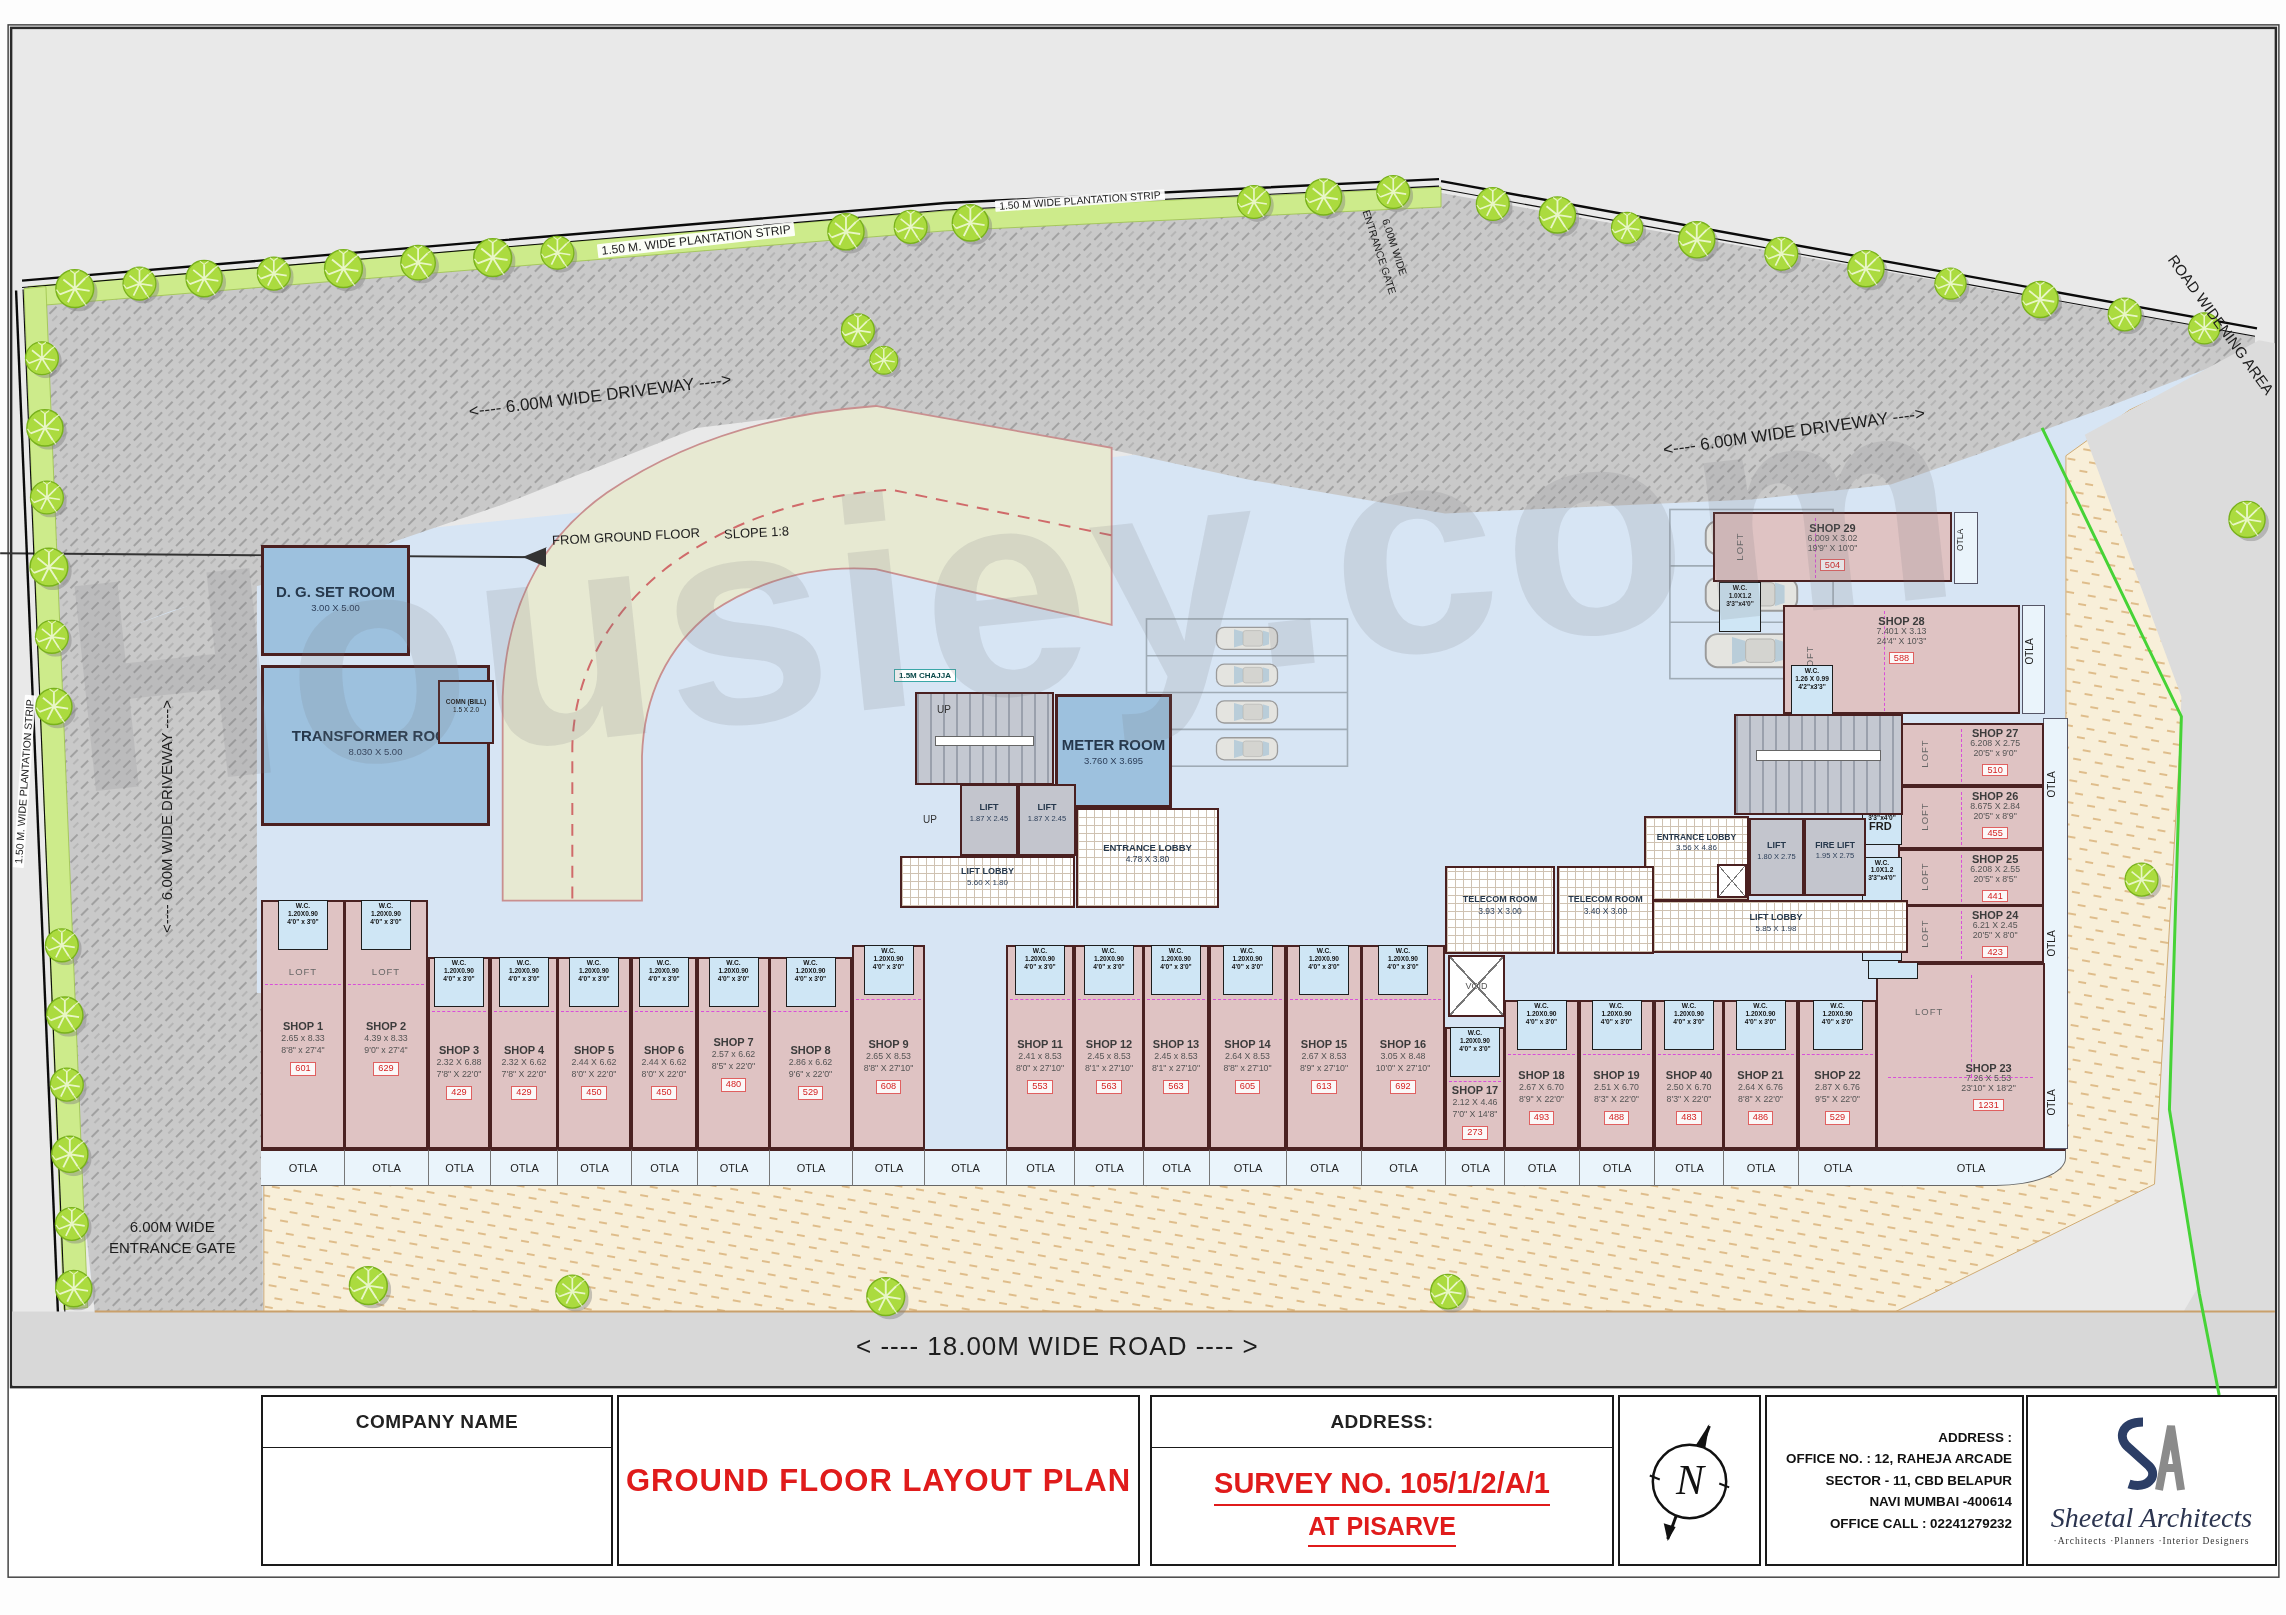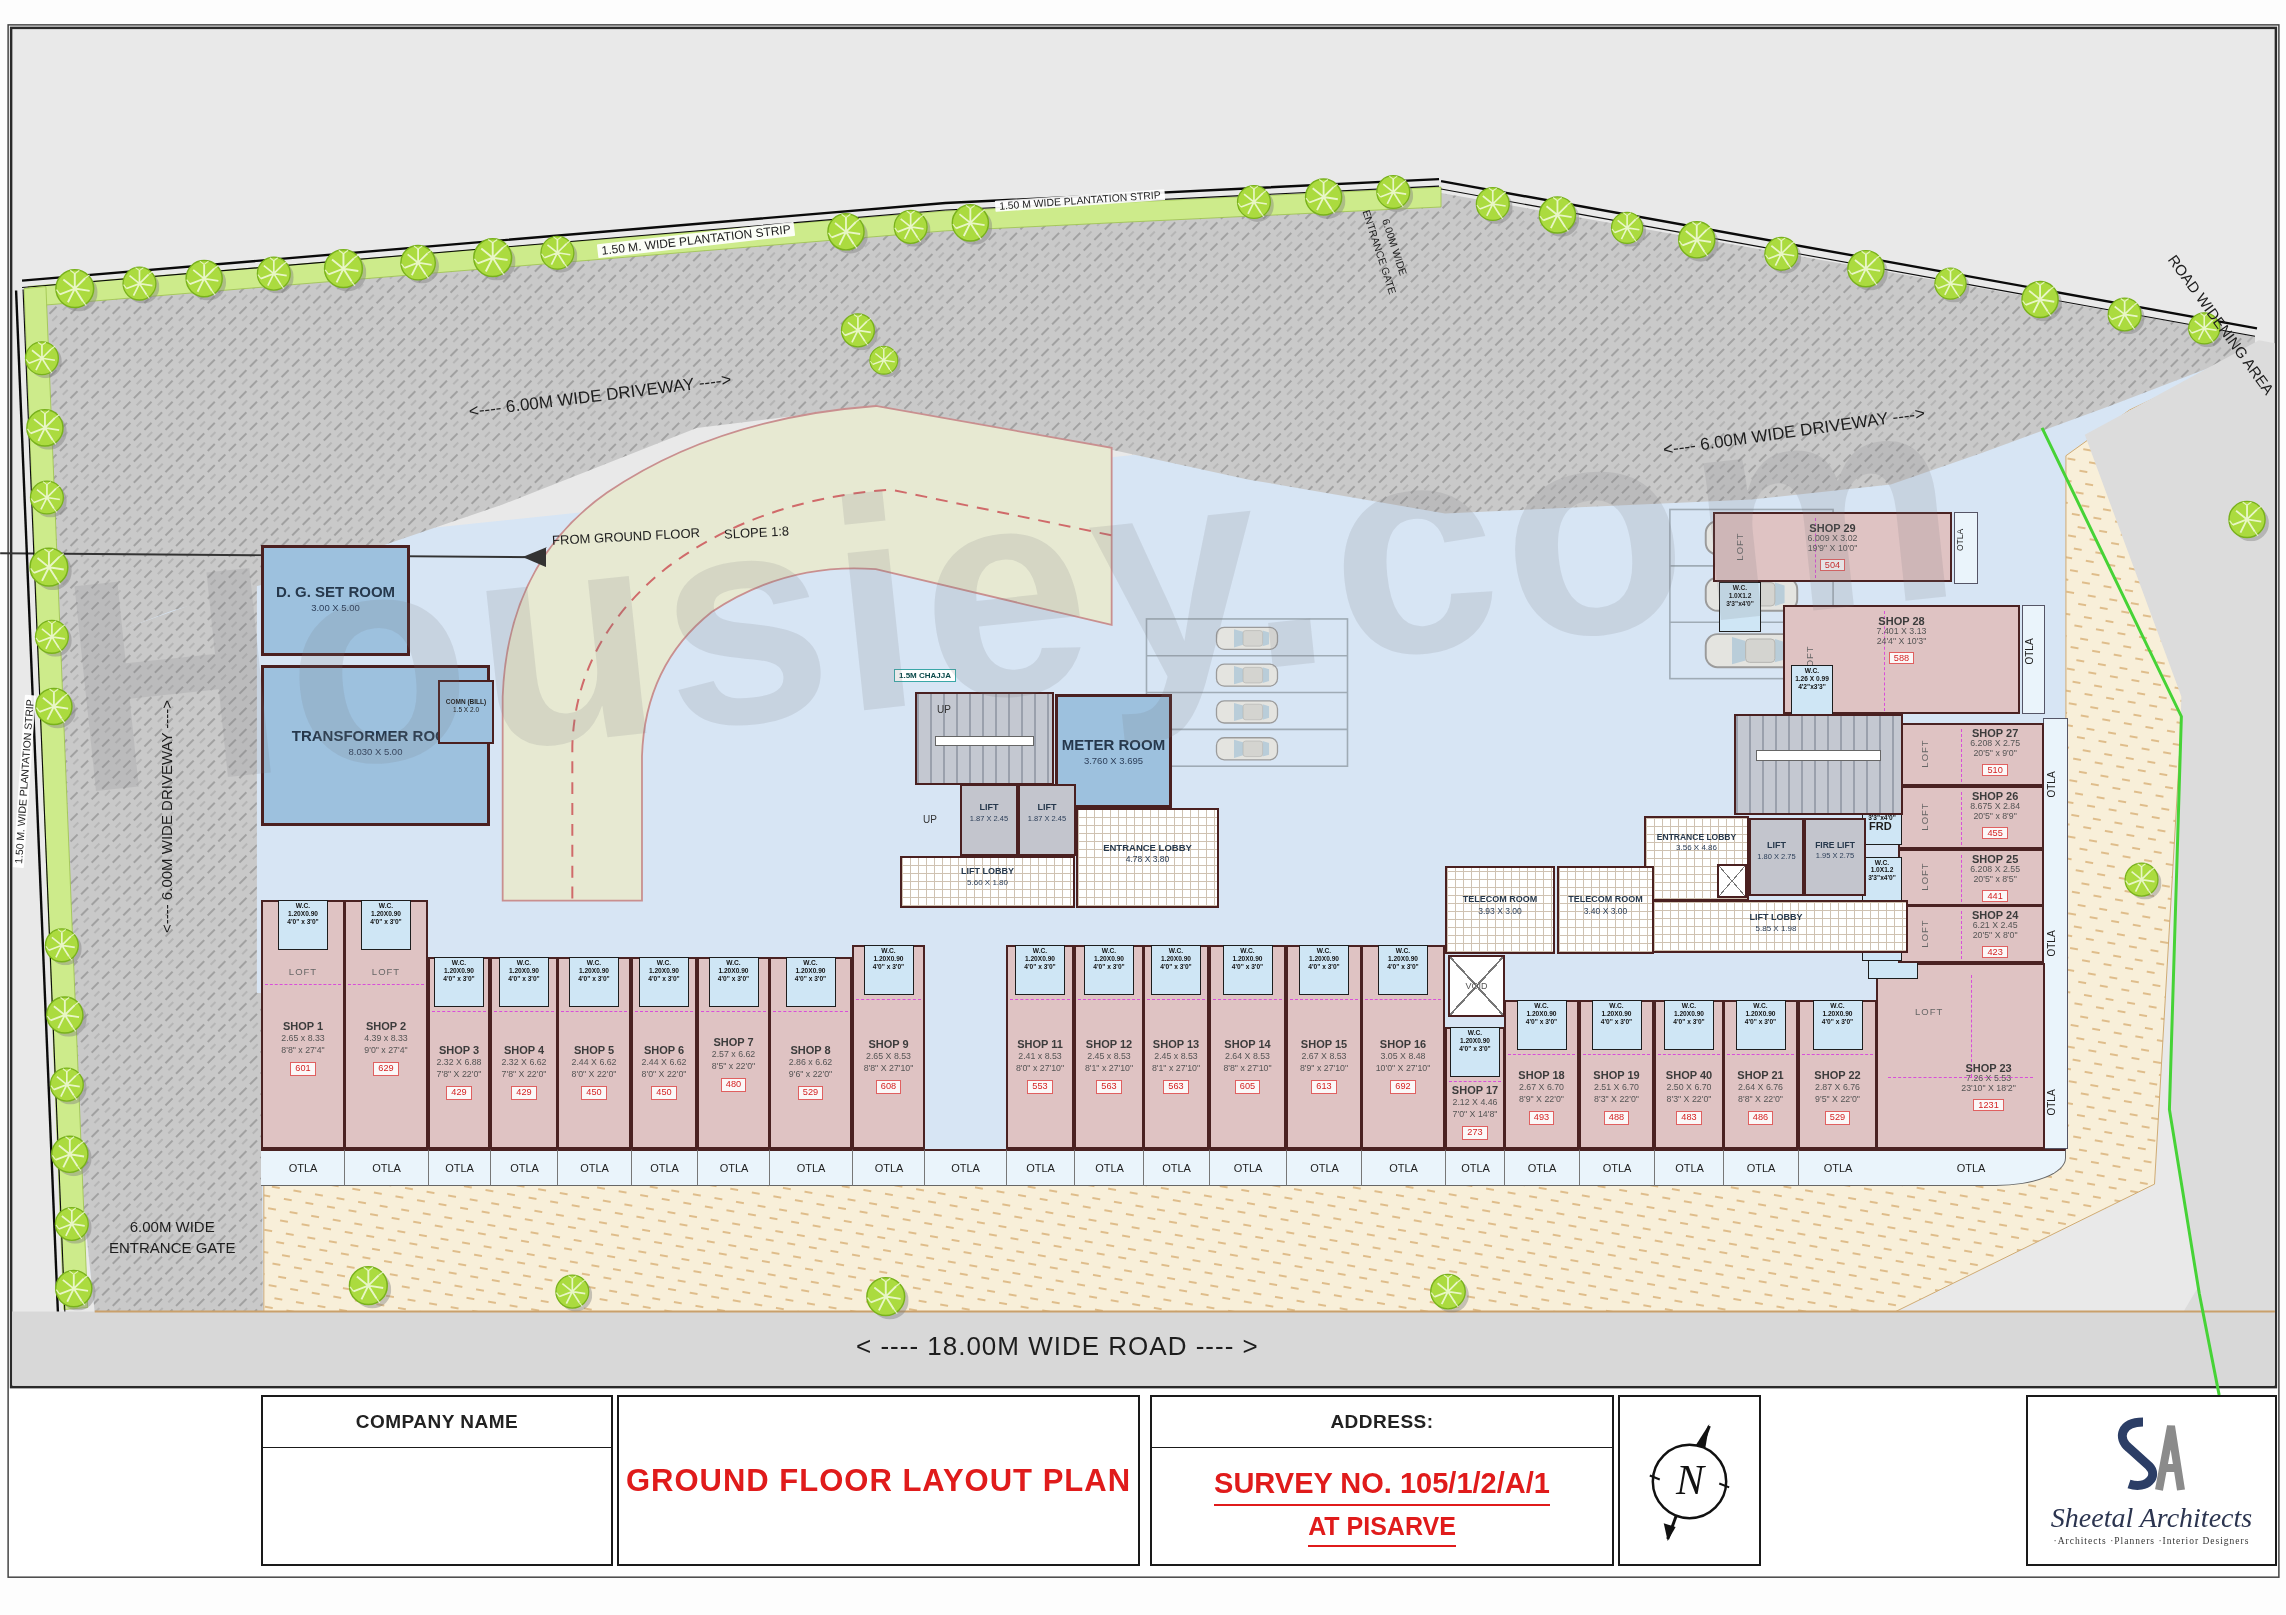--- a/index.html
+++ b/index.html
@@ -325,20 +325,29 @@
         <polygon points="80,18 66,40 76,42" fill="#111"></polygon>
         <polygon points="38,136 34,118 46,122" fill="#111"></polygon>
         <circle cx="60" cy="76" r="37" fill="#fff" stroke="#111" stroke-width="2.5"></circle>
         <line x1="20" y1="70" x2="30" y2="74" stroke="#111" stroke-width="2"></line>
         <line x1="90" y1="78" x2="100" y2="82" stroke="#111" stroke-width="2"></line>
       </svg>
       <span style="position:absolute;left:60px;top:76px;transform:translate(-50%,-54%);font-family:'Liberation Serif',serif;font-style:italic;font-size:42px;color:#111">N</span>
     </div>
   </div>
 
+  <div class="tb tbc" style="left:1765px;top:1395px;width:259px;height:171px;padding:0 10px;box-sizing:border-box;justify-content:flex-end">
+    <div id="addrblock">
+      <div>ADDRESS :</div>
+      <div>OFFICE NO. : 12, RAHEJA ARCADE</div>
+      <div>SECTOR - 11, CBD BELAPUR</div>
+      <div>NAVI MUMBAI -400614</div>
+      <div>OFFICE CALL : 02241279232</div>
+    </div>
+  </div>
 
   <div class="tb tbc" style="left:2026px;top:1395px;width:251px;height:171px;flex-direction:column;gap:2px">
     <svg width="86" height="84" viewBox="0 0 86 84">
       <path d="M34,6 C12,6 8,22 20,32 L40,50 C50,60 38,74 20,68" stroke="#2c3e66" stroke-width="9" fill="none"></path>
       <path d="M50,74 L62,10 L72,74 M54,52 L69,52" stroke="#8b8b8b" stroke-width="8" fill="none"></path>
     </svg>
     <div id="shname">Sheetal Architects</div>
     <div id="shtags">·Architects    ·Planners    ·Interior Designers</div>
   </div>
 

